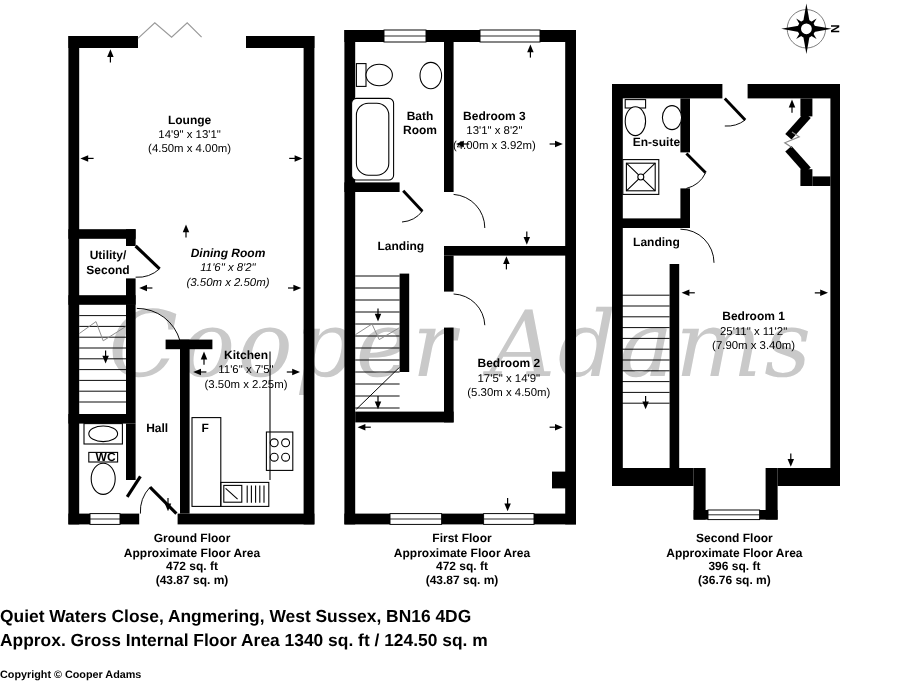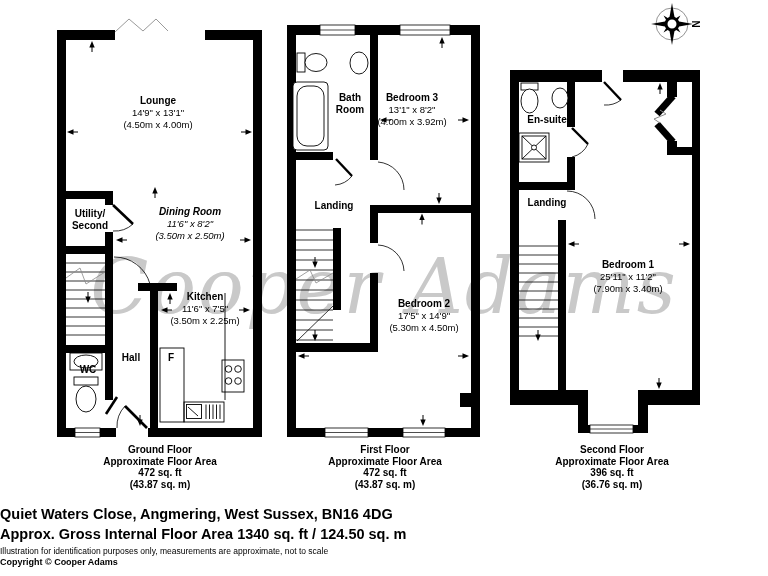--- a/index.html
+++ b/index.html
@@ -258,21 +258,21 @@
     <div>Kitchen</div>
     <div class="rdim">11'6" x 7'5"</div>
     <div class="rdim">(3.50m x 2.25m)</div>
   </div>
   <div class="rlabel" style="left:131px;top:352px;">
     <div>Hall</div>
   </div>
   <div class="rlabel" style="left:171px;top:352px;">
     <div>F</div>
   </div>
-  <div class="rlabel" style="left:88px;top:364px;text-align:center;">
+  <div class="rlabel" style="left:88px;top:376px;text-align:center;">
     <div>WC</div>
   </div>
 
   <div class="rlabel" style="left:350px;top:92px;">
     <div>Bath</div>
     <div>Room</div>
   </div>
   <div class="rlabel" style="left:412px;top:92px;">
     <div>Bedroom 3</div>
     <div class="rdim">13'1" x 8'2"</div>
@@ -313,16 +313,15 @@
   </div>
   <div class="caption" style="left:612px;top:444px;">
     <div>Second Floor</div>
     <div>Approximate Floor Area</div>
     <div>396 sq. ft</div>
     <div>(36.76 sq. m)</div>
   </div>
 
   <div class="footer-line addr">Quiet Waters Close, Angmering, West Sussex, BN16 4DG</div>
   <div class="footer-line area">Approx. Gross Internal Floor Area 1340 sq. ft / 124.50 sq. m</div>
-  <div class="footer-line disclaimer">Illustration for identification purposes only, measurements are approximate, not to scale</div>
   <div class="footer-line copyright">Copyright © Cooper Adams</div>
 
 </div>
 
 </body></html>

